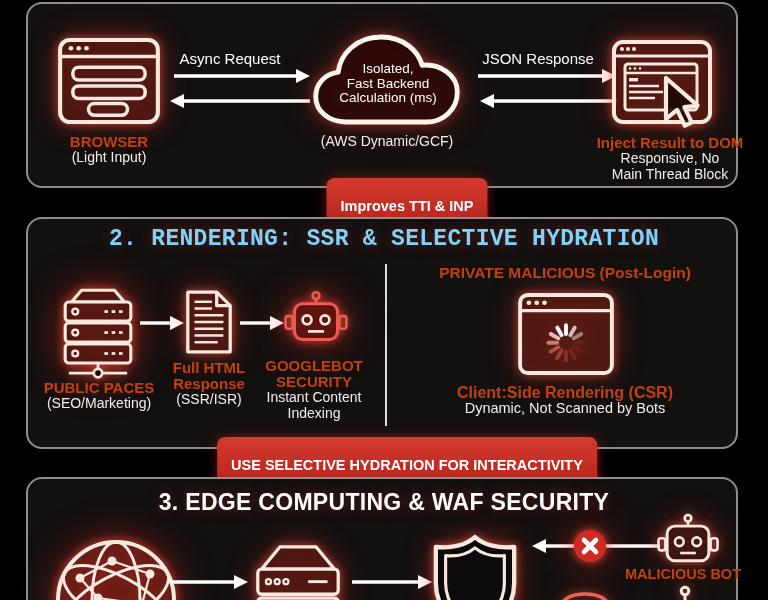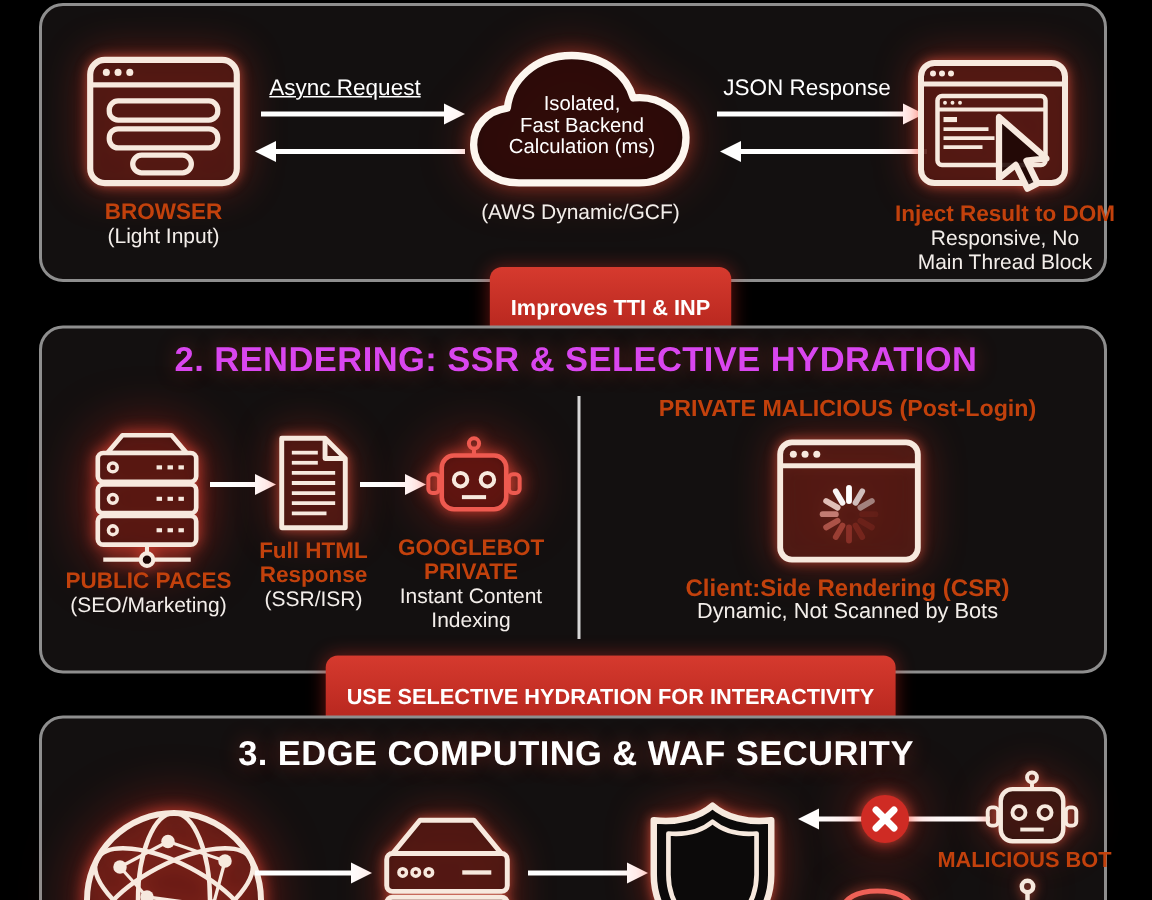--- a/index.html
+++ b/index.html
@@ -59,21 +59,21 @@
       <circle cx="29" cy="10.5" r="2.4" fill="#f7e9de"></circle>
       <rect x="15" y="30" width="74" height="13" rx="6" class="cream fill-none" stroke-width="3.6"></rect>
       <rect x="15" y="49" width="74" height="13" rx="6" class="cream fill-none" stroke-width="3.6"></rect>
       <rect x="31" y="67" width="40" height="12" rx="6" class="cream fill-none" stroke-width="3.6"></rect>
     </svg>
     <div class="abs center" style="left:6px;top:130px;width:150px;">
       <div class="lbl-b">BROWSER</div>
       <div class="lbl-r">(Light Input)</div>
     </div>
 
-    <div class="abs arrow-label center" style="left:122px;top:46px;width:160px;text-decoration:underline;">Async Request</div>
+    <div class="abs arrow-label center" style="left:122px;top:46px;width:160px;">Async Request</div>
     <svg class="abs" style="left:146px;top:64px;" width="136" height="16" viewBox="0 0 136 16">
       <line x1="0" y1="8" x2="123" y2="8" stroke="#fff" stroke-width="3.4"></line>
       <polygon points="122,1 136,8 122,15" fill="#fff"></polygon>
     </svg>
     <svg class="abs" style="left:142px;top:89px;" width="140" height="16" viewBox="0 0 140 16">
       <polygon points="14,1 0,8 14,15" fill="#fff"></polygon>
       <line x1="13" y1="8" x2="140" y2="8" stroke="#fff" stroke-width="3.4"></line>
     </svg>
 
     <svg class="abs glow-soft" style="left:277px;top:24px;" width="166" height="100" viewBox="0 0 170 100">
@@ -122,21 +122,21 @@
       <div class="lbl-b">Inject Result to DOM</div>
       <div class="lbl-r">Responsive, No</div>
       <div class="lbl-r">Main Thread Block</div>
     </div>
 
     <div class="badge" style="top:174px;">Improves TTI &amp; INP</div>
   </div>
 
   <div class="panel" style="top:217px;height:232px;">
 
-    <div class="abs center sec-title" style="left:0;top:7px;width:712px;color:#d946ef;">2. RENDERING: SSR &amp; SELECTIVE HYDRATION</div>
+    <div class="abs center sec-title" style="left:0;top:7px;width:712px;color:#7dd3fc;font-family:Liberation Mono, monospace;">2. RENDERING: SSR &amp; SELECTIVE HYDRATION</div>
 
     <svg class="abs glow-strong" style="left:29px;top:66px;" width="82" height="96" viewBox="0 0 90 104">
       <path d="M16,18 L27,5 H63 L74,18 Z" class="cream fill-dark" stroke-width="3.4" stroke-linejoin="round"></path>
       <rect x="9" y="18" width="72" height="21" rx="4" class="cream fill-dark" stroke-width="3.4"></rect>
       <rect x="9" y="41" width="72" height="21" rx="4" class="cream fill-dark" stroke-width="3.4"></rect>
       <rect x="9" y="64" width="72" height="21" rx="4" class="cream fill-dark" stroke-width="3.4"></rect>
       <circle cx="20" cy="28.5" r="3.2" class="cream fill-none" stroke-width="2.6"></circle>
       <circle cx="20" cy="51.5" r="3.2" class="cream fill-none" stroke-width="2.6"></circle>
       <circle cx="20" cy="74.5" r="3.2" class="cream fill-none" stroke-width="2.6"></circle>
       <g fill="#f7e9de">
@@ -194,21 +194,21 @@
       <div class="lbl-b">PUBLIC PACES</div>
       <div class="lbl-r">(SEO/Marketing)</div>
     </div>
     <div class="abs center" style="left:121px;top:141px;width:120px;">
       <div class="lbl-b">Full HTML</div>
       <div class="lbl-b">Response</div>
       <div class="lbl-r">(SSR/ISR)</div>
     </div>
     <div class="abs center" style="left:216px;top:139px;width:140px;">
       <div class="lbl-b">GOOGLEBOT</div>
-      <div class="lbl-b">PRIVATE</div>
+      <div class="lbl-b">SECURITY</div>
       <div class="lbl-r">Instant Content</div>
       <div class="lbl-r">Indexing</div>
     </div>
 
     <div class="divider" style="left:357px;top:45px;height:162px;"></div>
 
     <div class="abs center lbl-b" style="left:397px;top:46px;width:280px;font-size:15.5px;">PRIVATE MALICIOUS (Post-Login)</div>
 
     <svg class="abs glow" style="left:490px;top:74px;" width="96" height="82" viewBox="0 0 98 84">
       <rect x="2" y="2" width="94" height="80" rx="8" class="cream" fill="rgba(36,9,7,.6)" stroke-width="4"></rect>

